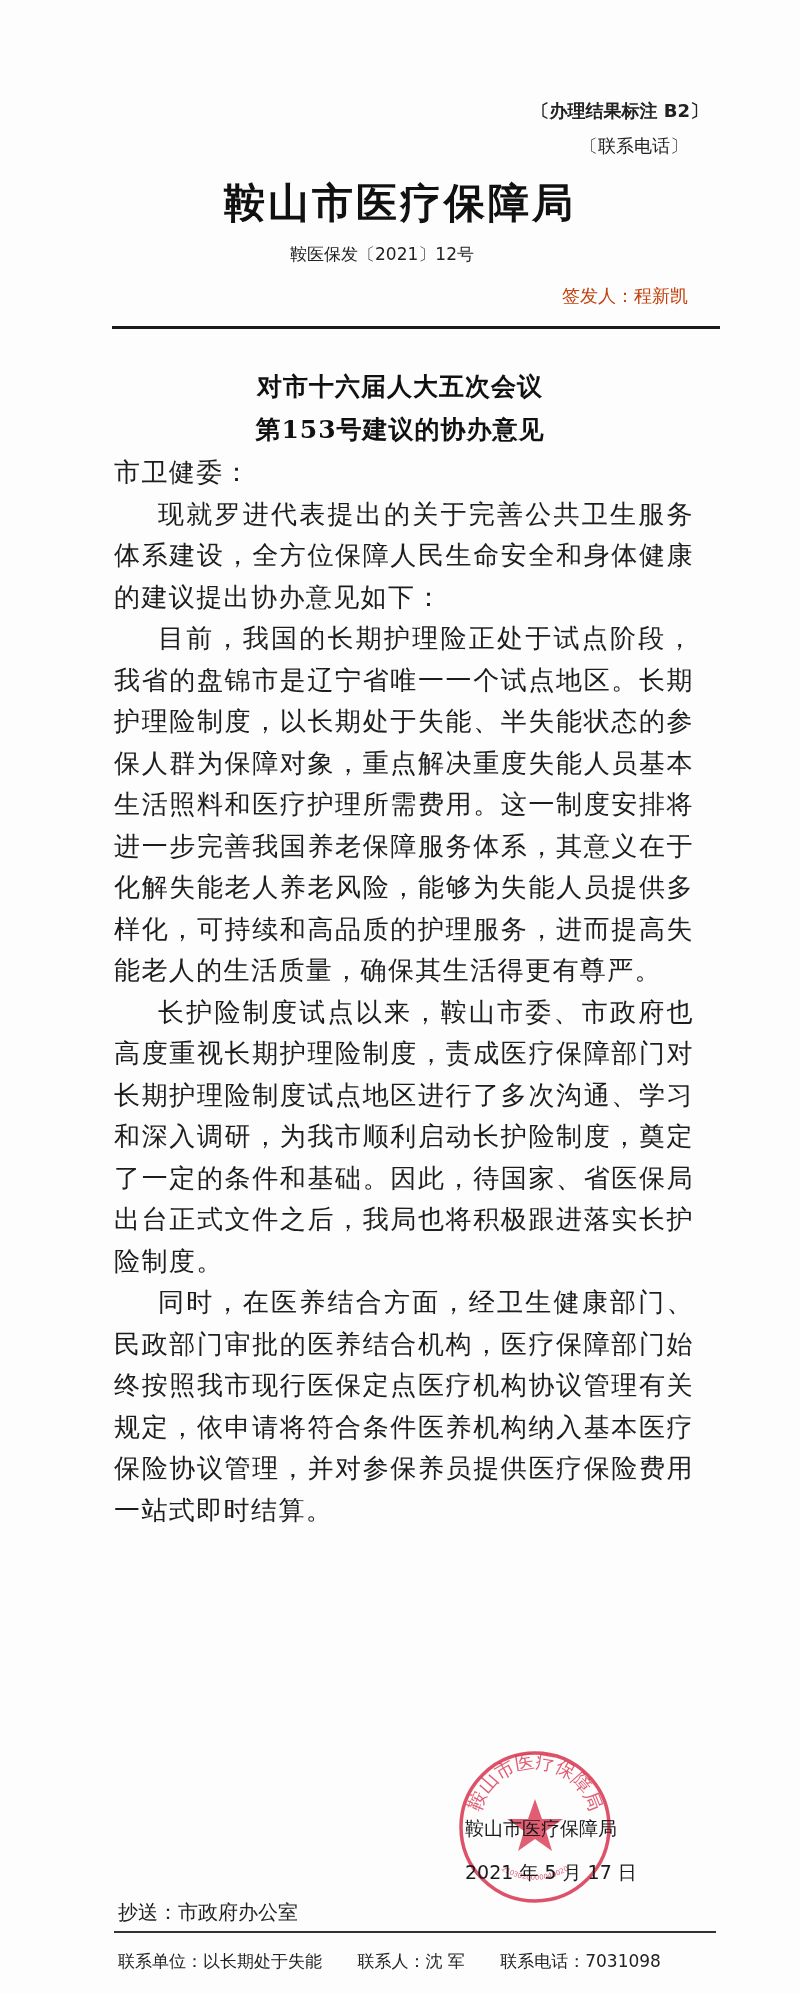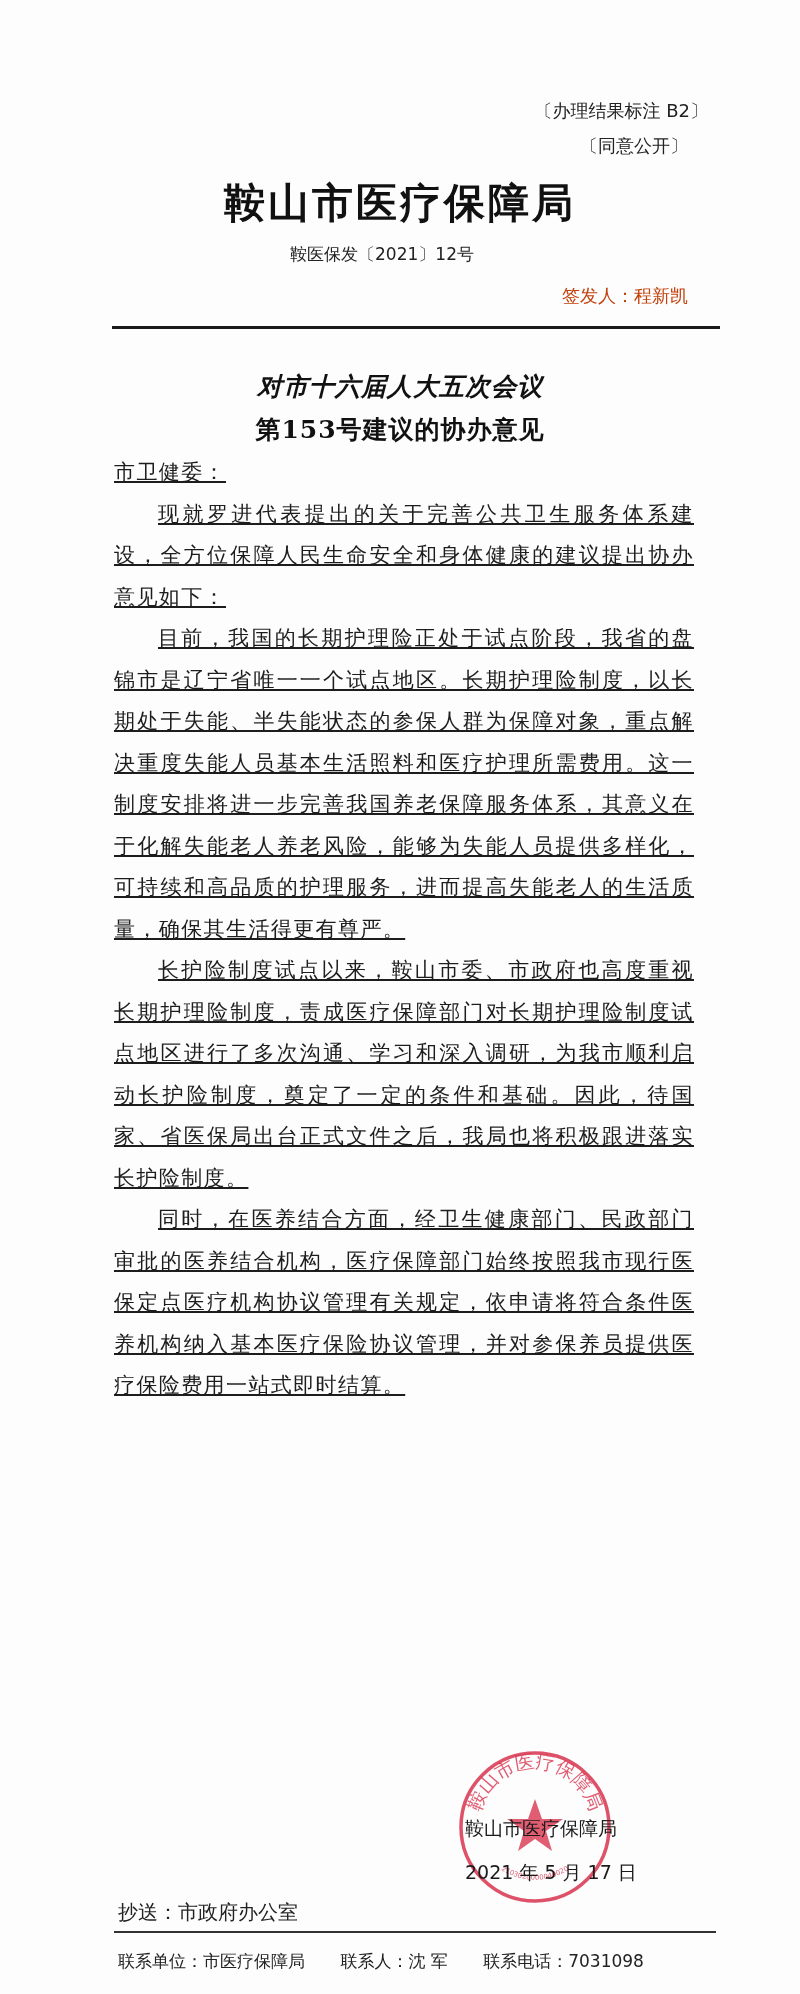--- a/index.html
+++ b/index.html
@@ -11,21 +11,21 @@
     font-family: "DejaVu Serif", "Liberation Serif", serif;
     color: #1a1a1a;
   }
   .abs { position: absolute; }
   .annot {
     right: 92px;
     font-family: "DejaVu Sans", "Liberation Sans", sans-serif;
     font-size: 18px; color: #222;
     white-space: nowrap;
   }
-  #annot1 { top: 99px; }
+  #annot1 { top: 99px; font-weight: bold; }
   #annot2 { top: 134px; right: 112px; }
   #org-title {
     top: 176px; left: 0; width: 800px; text-align: center;
     font-family: "DejaVu Sans", "Liberation Sans", sans-serif;
     font-size: 41px; letter-spacing: 3px; color: #111;
     font-weight: bold;
   }
   #doc-number {
     top: 243px; left: 0; width: 764px; text-align: center;
     font-family: "DejaVu Sans", "Liberation Sans", sans-serif;
@@ -37,28 +37,27 @@
     font-size: 18px; color: #c2410c; white-space: nowrap;
   }
   #top-rule {
     top: 326px; left: 112px; width: 608px; height: 3px; background: #1a1a1a;
   }
   .subject {
     left: 0; width: 800px; text-align: center;
     font-family: "DejaVu Serif", "Liberation Serif", serif;
     font-size: 25px; font-weight: bold; color: #111; letter-spacing: 1px;
   }
-  #subject1 { top: 370px; font-style: italic; }
+  #subject1 { top: 370px; }
   #subject2 { top: 413px; }
   #body {
     top: 452px; left: 114px; width: 580px;
-    font-size: 21px; line-height: 41.5px; letter-spacing: 1.4px;
+    font-size: 26px; line-height: 41.5px; letter-spacing: 1.4px;
     color: #1d1d1d;
     text-align: justify;
-    text-decoration: underline;
   }
   #body p { margin: 0; }
   #body p.indent { text-indent: 44px; }
   #seal {
     left: 457px; top: 1749px; width: 156px; height: 156px;
   }
   #sign-org {
     top: 1816px; left: 465px;
     font-size: 19px; color: #1a1a1a; white-space: nowrap;
     font-family: "DejaVu Sans", "Liberation Sans", sans-serif;
@@ -79,21 +78,21 @@
     top: 1950px; left: 118px; width: 600px;
     font-family: "DejaVu Sans", "Liberation Sans", sans-serif;
     font-size: 17px; color: #222; white-space: nowrap;
   }
   #footer span { margin-right: 30px; }
 </style>
 </head>
 <body>
 
 <div class="abs annot" id="annot1">〔办理结果标注 B2〕</div>
-<div class="abs annot" id="annot2">〔同意公开〕</div>
+<div class="abs annot" id="annot2">〔联系电话〕</div>
 
 <div class="abs" id="org-title">鞍山市医疗保障局</div>
 <div class="abs" id="doc-number">鞍医保发〔2021〕12号</div>
 <div class="abs" id="signer">签发人：程新凯</div>
 
 <div class="abs" id="top-rule"></div>
 
 <div class="abs subject" id="subject1">对市十六届人大五次会议</div>
 <div class="abs subject" id="subject2">第153号建议的协办意见</div>
 
@@ -119,16 +118,16 @@
     <textPath href="#seal-code-arc" startOffset="50%" text-anchor="middle">2103020000040020</textPath>
   </text>
 </svg>
 
 <div class="abs" id="sign-org">鞍山市医疗保障局</div>
 <div class="abs" id="sign-date">2021 年 5 月 17 日</div>
 
 <div class="abs" id="cc">抄送：市政府办公室</div>
 <div class="abs" id="bottom-rule"></div>
 <div class="abs" id="footer">
-  <span>联系单位：市医疗保障局</span>
+  <span>联系单位：以长期处于失能</span>
   <span>联系人：沈 军</span>
   <span>联系电话：7031098</span>
 </div>
 
 </body></html>

